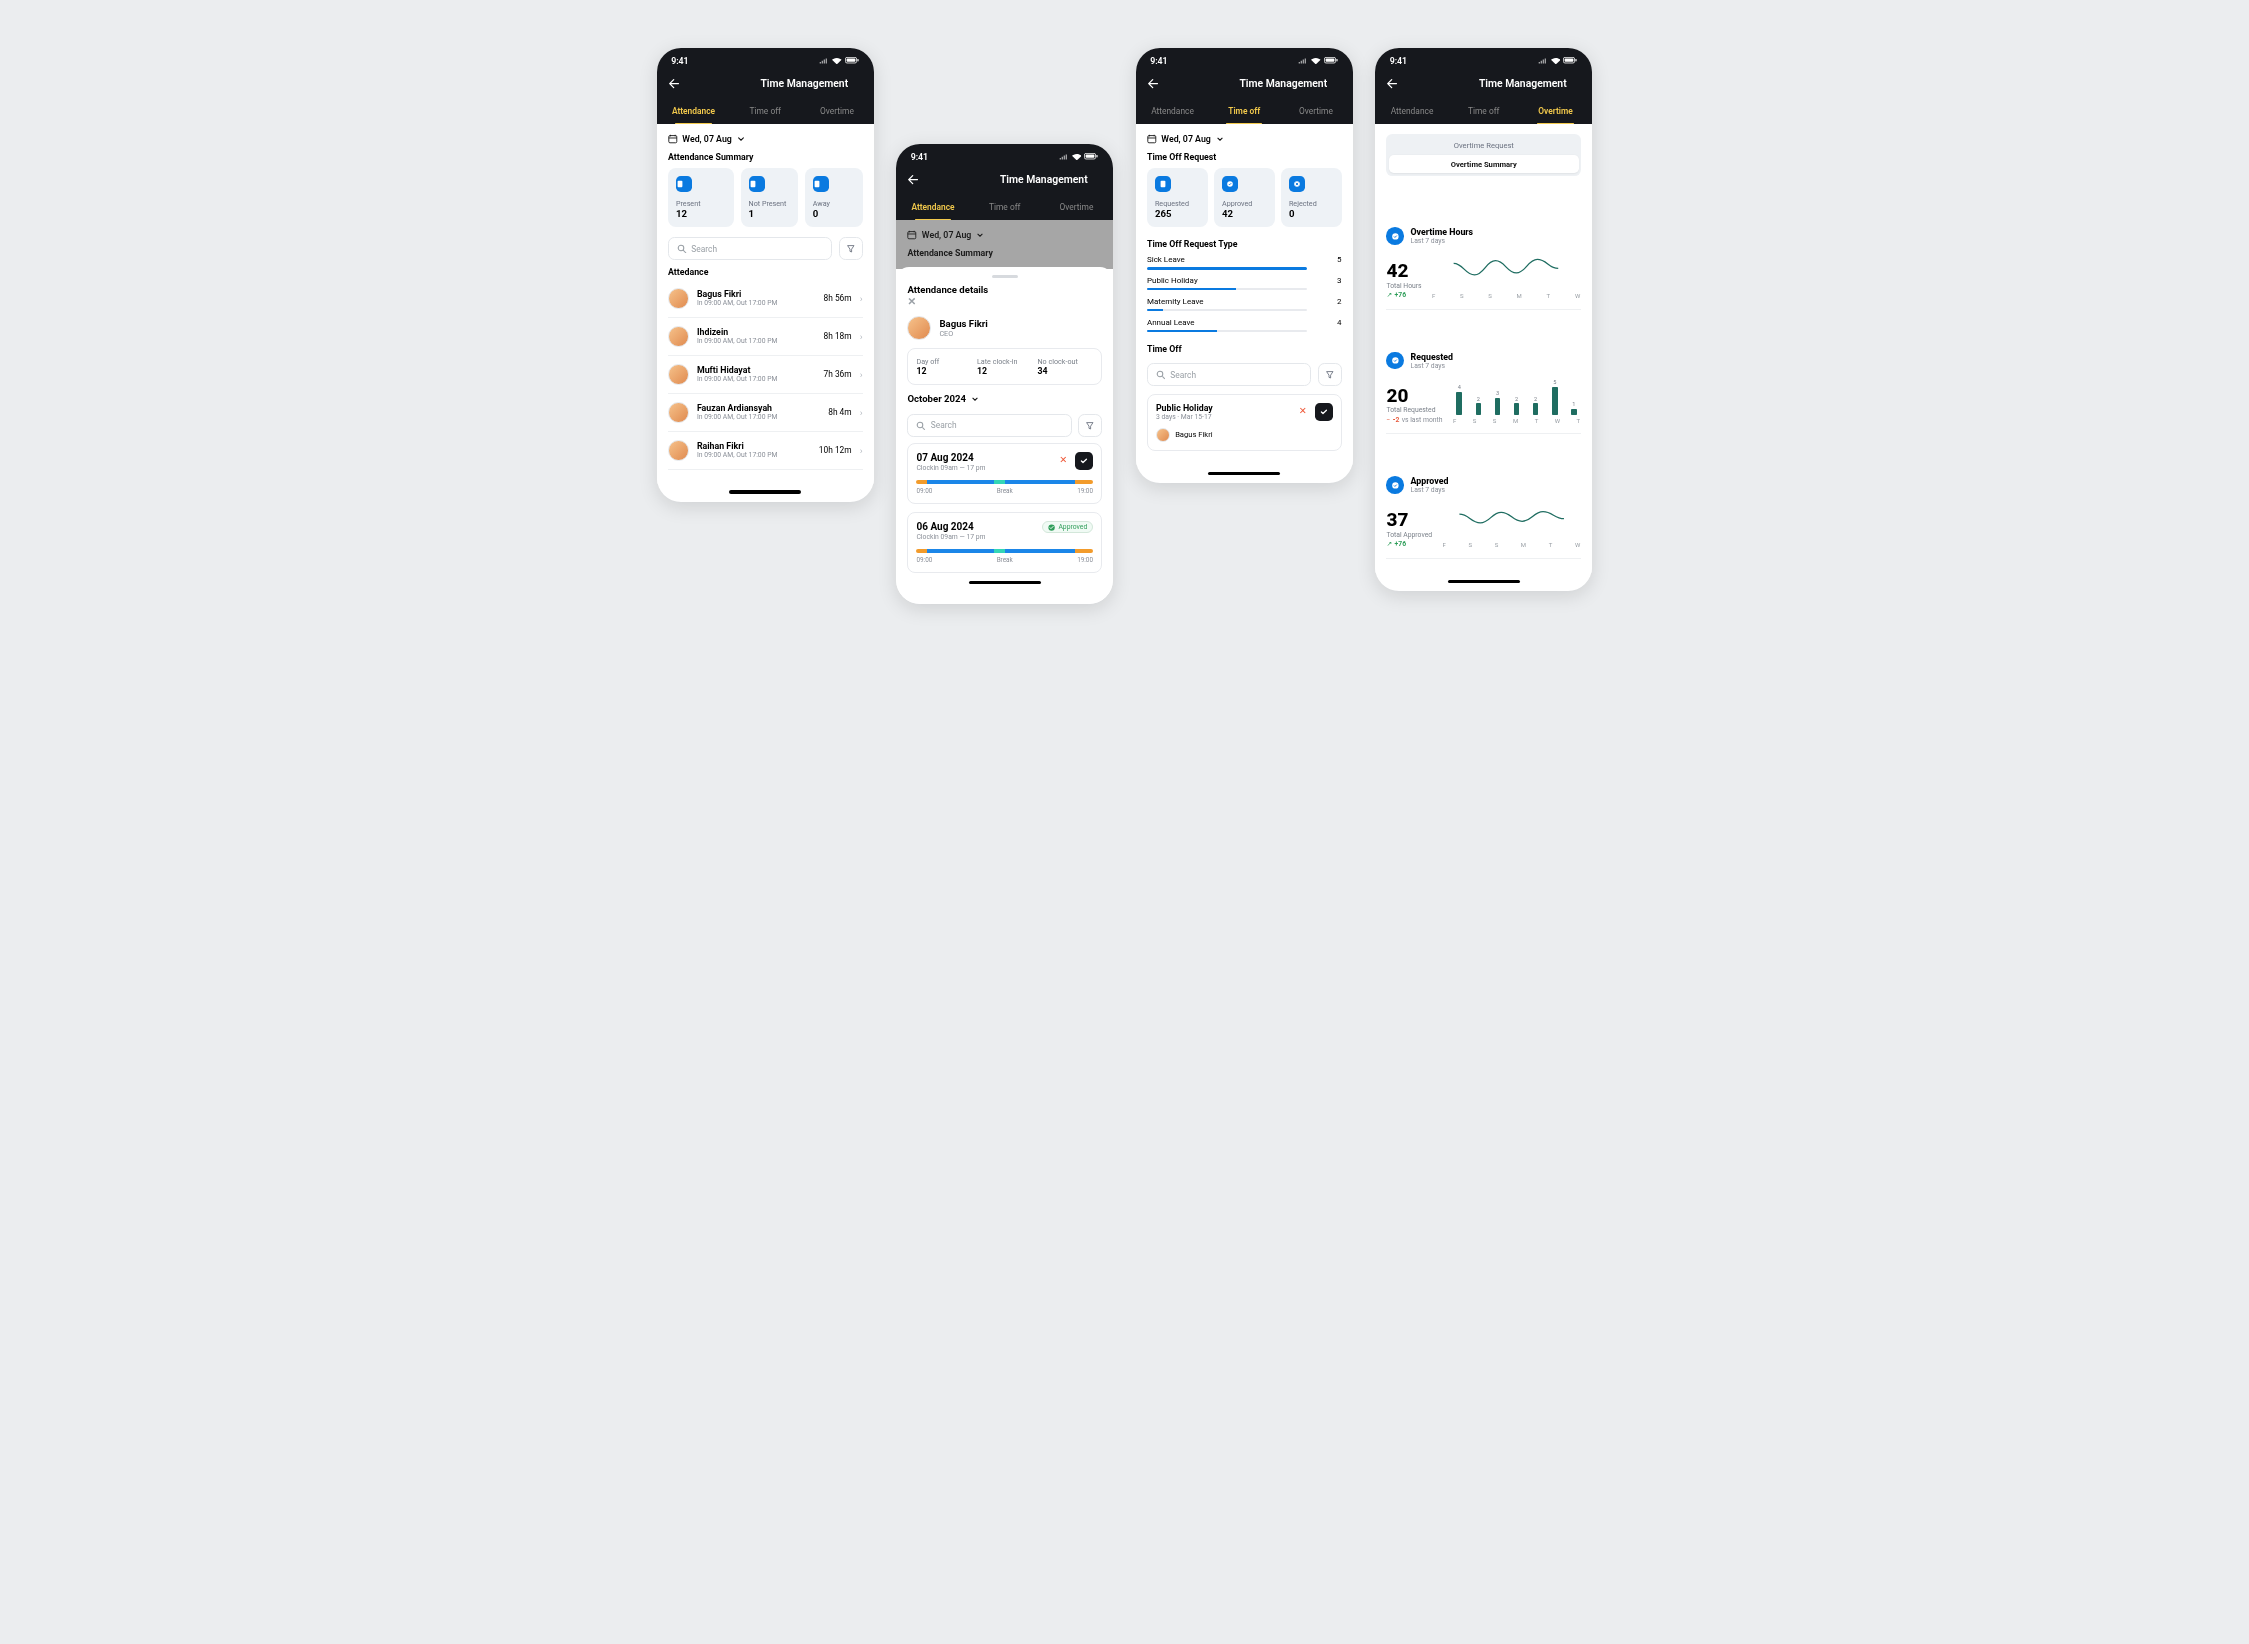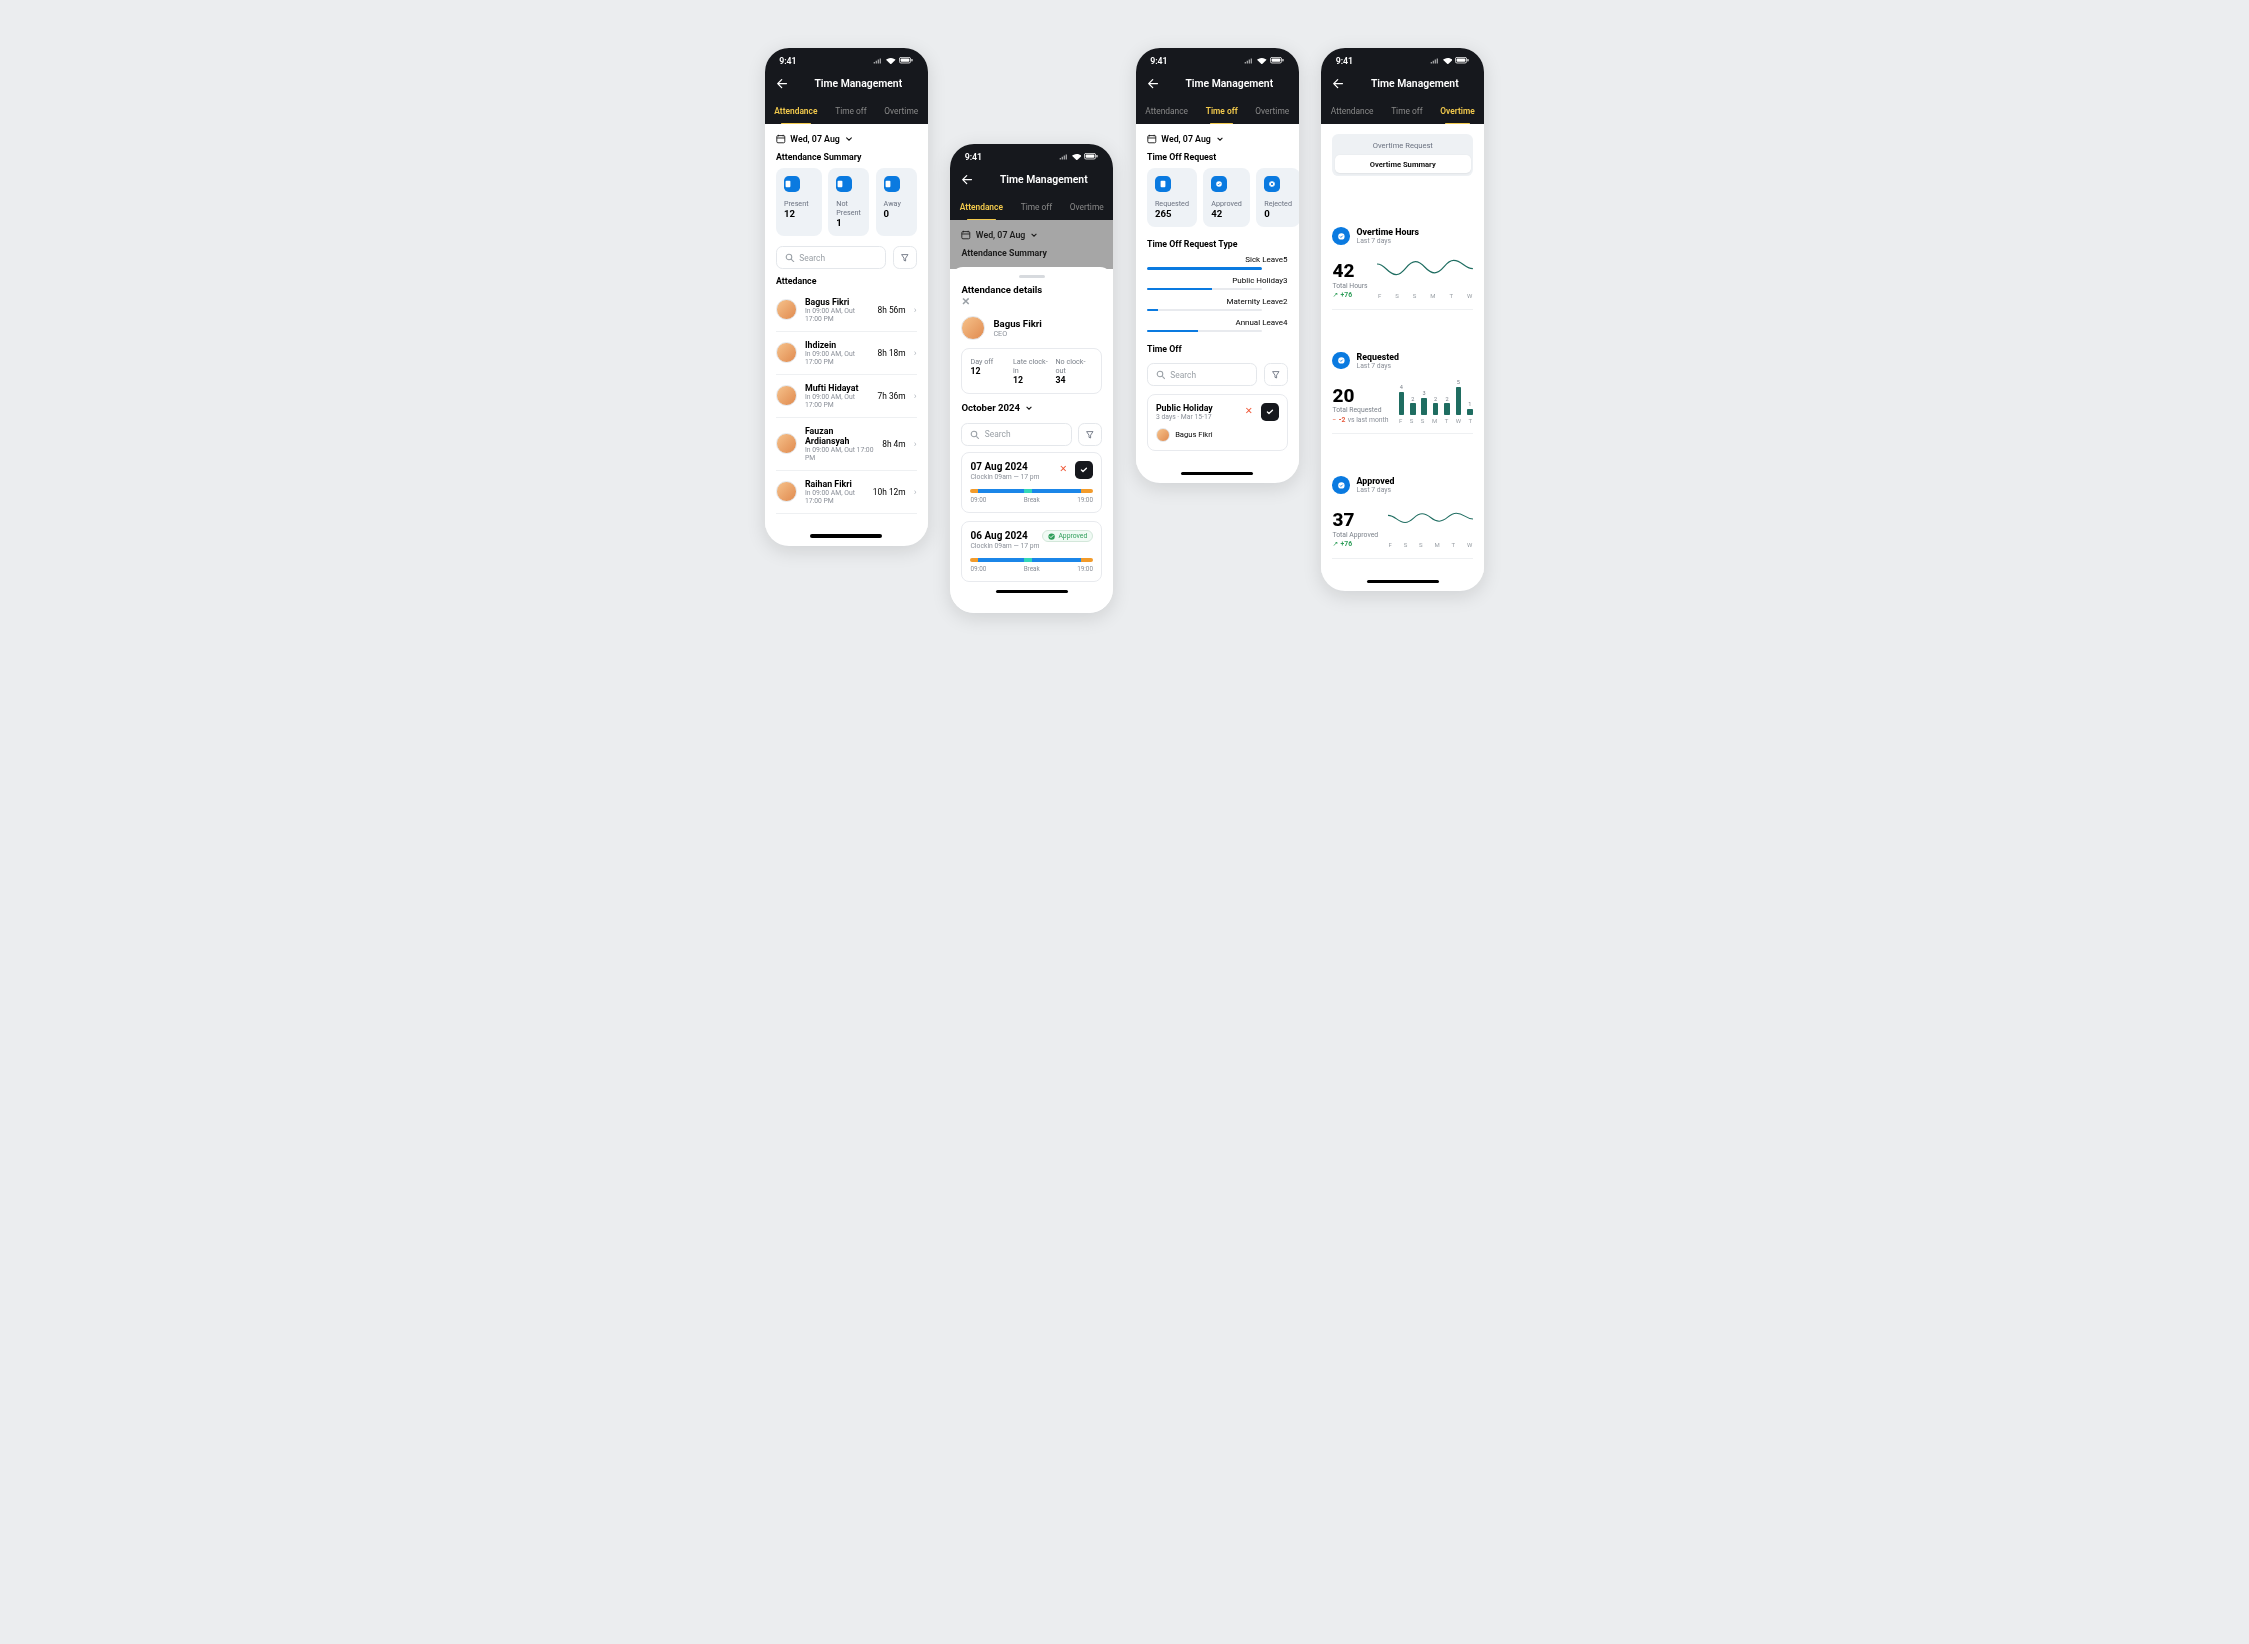--- a/index.html
+++ b/index.html
@@ -7,21 +7,21 @@
     background: #ebedef;
     font-family: -apple-system, BlinkMacSystemFont, "Segoe UI", Roboto, Helvetica, Arial, sans-serif;
     padding: 48px 32px;
     display: flex;
     justify-content: center;
     gap: 22.5px;
     align-items: flex-start;
     min-height: 100vh;
   }
   .phone {
-    width: 163px;
+    width: 217px;
     background: #fff;
     border-radius: 24px;
     overflow: hidden;
     box-shadow: 0 4.8px 19px rgba(0,0,0,0.12);
     display: flex;
     flex-direction: column;
   }
   .phone-2 { margin-top: 96px; }
   .dark-top { background: #16181d; color: #fff; }
   .status-bar {
@@ -129,21 +129,21 @@
   .timeline { margin-top:8px; }
   .bar {
     height:4px; border-radius:2.4px; overflow:hidden; display:flex;
   }
   .seg { height:100%; }
   .seg.blue { background:#1b86e8; }
   .seg.orange { background:#f29b2b; }
   .seg.teal { background:#34d6b6; }
   .tl-labels { display:flex; justify-content:space-between; font-size:6.4px; color:#8a8f98; margin-top:3.2px; }
   
-  .type-row { display:flex; justify-content:flex-end; align-items:center; font-size:8px; margin-top:6.4px; }
+  .type-row { display:flex; justify-content:space-between; align-items:center; font-size:8px; margin-top:6.4px; }
   .type-bar { height:2.4px; width:82%; background:#e8eaee; border-radius:1.6px; overflow:hidden; margin-top:3.2px; }
   .type-fill { height:100%; background:#0a7ae0; }
   .timeoff-card {
     border:0.8px solid #e8eaee; border-radius:8px; padding:8px; margin-top:8px;
   }
   .to-top { display:flex; justify-content:space-between; }
   .to-title { font-size:8.8px; font-weight:700; }
   .to-sub { font-size:6.8px; color:#8a8f98; }
   .to-person { display:flex; align-items:center; gap:4.8px; font-size:7.6px; margin-top:6.4px; }
   .to-person .avatar { width:14.4px; height:14.4px; }

